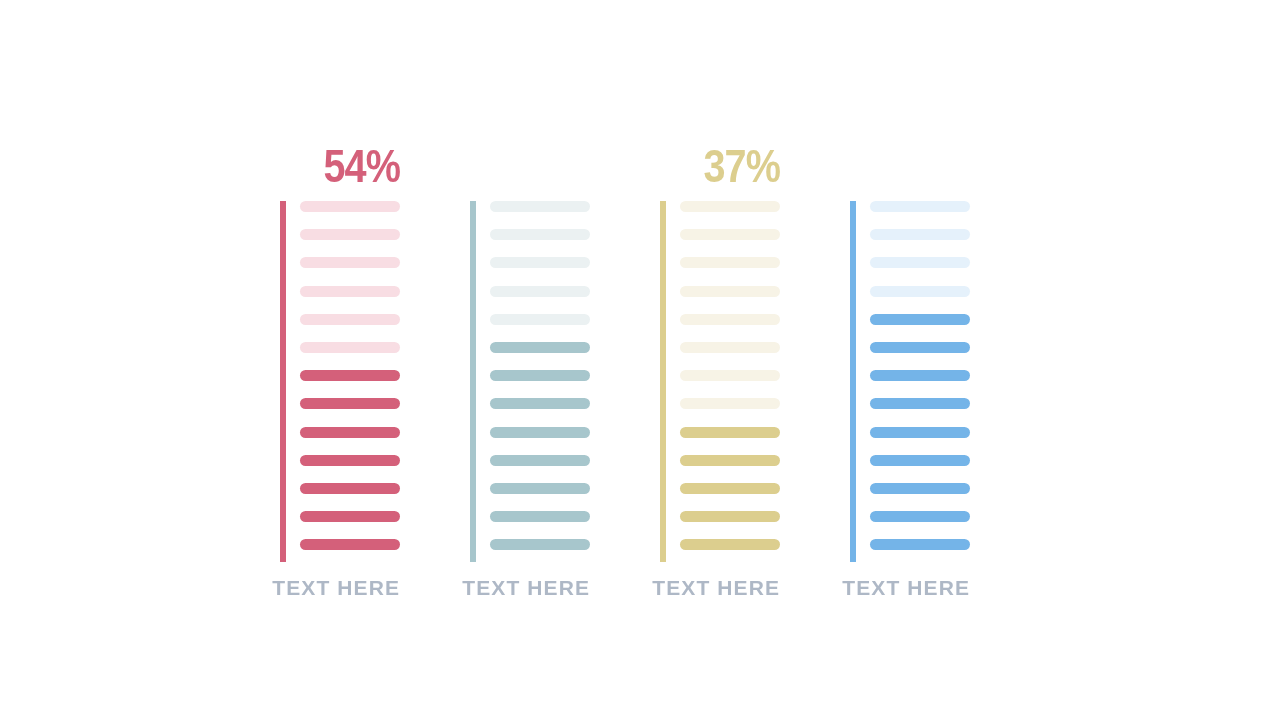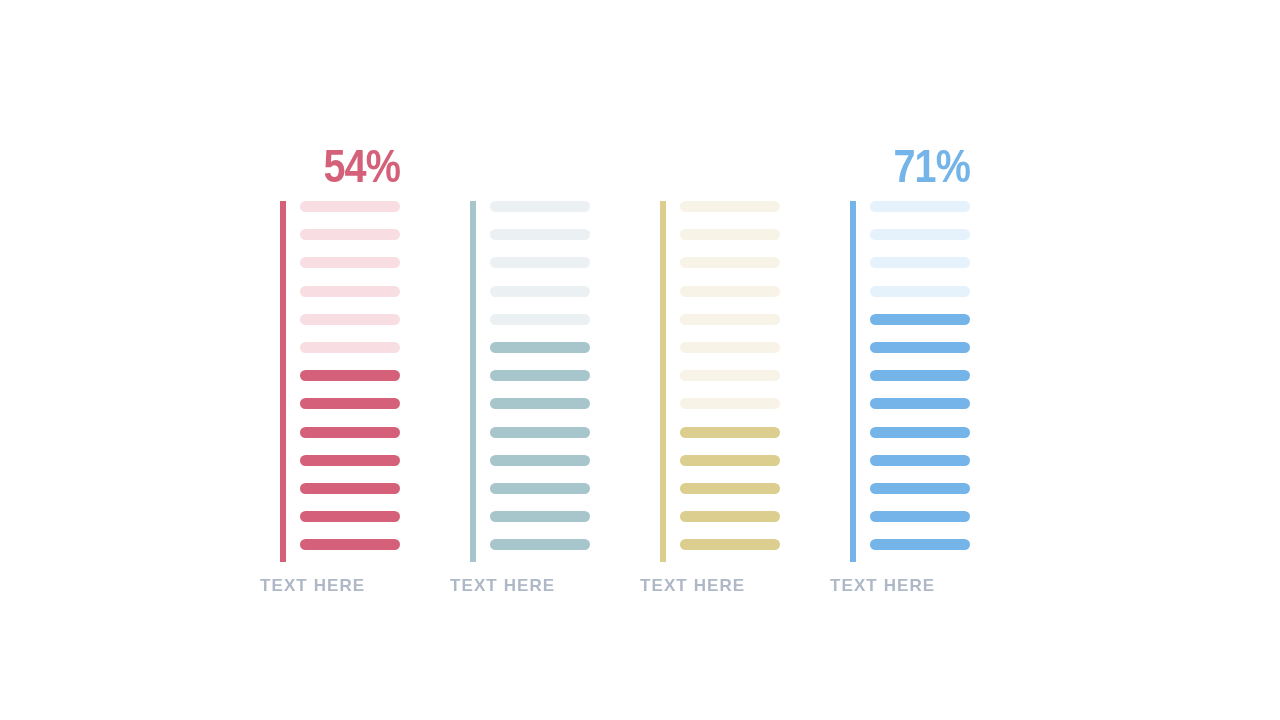--- a/index.html
+++ b/index.html
@@ -82,22 +82,22 @@
     left: 0;
     width: 100px;
     height: 11px;
     border-radius: 6px;
   }
   .caption {
     position: absolute;
     top: 576px;
     left: 0;
     width: 140px;
-    text-align: left;
-    font-size: 17px;
+    text-align: right;
+    font-size: 21px;
     font-weight: bold;
     letter-spacing: 1.1px;
     color: #aeb8c6;
     white-space: nowrap;
   }
 </style>
 </head>
 <body>
 
 <div id="infographic">
@@ -139,20 +139,21 @@
             <div class="rung" style="top: 225.6px; background: rgb(167, 198, 204);"></div>
             <div class="rung" style="top: 253.8px; background: rgb(167, 198, 204);"></div>
             <div class="rung" style="top: 282px; background: rgb(167, 198, 204);"></div>
             <div class="rung" style="top: 310.2px; background: rgb(167, 198, 204);"></div>
             <div class="rung" style="top: 338.4px; background: rgb(167, 198, 204);"></div>
           </div>
         </div>
         <div class="caption" style="color: rgb(174, 184, 198);">TEXT HERE</div>
       </div>
       <div class="column">
+        <div class="pct-row"><span class="pct-value" style="color: rgb(220, 206, 142);">37%</span></div>
         <div class="ladder">
           <div class="spine" style="background: rgb(220, 206, 142);"></div>
           <div class="rungs">
             <div class="rung" style="top: 0px; background: rgb(247, 243, 230);"></div>
             <div class="rung" style="top: 28.2px; background: rgb(247, 243, 230);"></div>
             <div class="rung" style="top: 56.4px; background: rgb(247, 243, 230);"></div>
             <div class="rung" style="top: 84.6px; background: rgb(247, 243, 230);"></div>
             <div class="rung" style="top: 112.8px; background: rgb(247, 243, 230);"></div>
             <div class="rung" style="top: 141px; background: rgb(247, 243, 230);"></div>
             <div class="rung" style="top: 169.2px; background: rgb(247, 243, 230);"></div>
@@ -160,21 +161,20 @@
             <div class="rung" style="top: 225.6px; background: rgb(220, 206, 142);"></div>
             <div class="rung" style="top: 253.8px; background: rgb(220, 206, 142);"></div>
             <div class="rung" style="top: 282px; background: rgb(220, 206, 142);"></div>
             <div class="rung" style="top: 310.2px; background: rgb(220, 206, 142);"></div>
             <div class="rung" style="top: 338.4px; background: rgb(220, 206, 142);"></div>
           </div>
         </div>
         <div class="caption" style="color: rgb(174, 184, 198);">TEXT HERE</div>
       </div>
       <div class="column">
-        <div class="pct-row"><span class="pct-value" style="color: rgb(116, 180, 232);">71%</span></div>
         <div class="ladder">
           <div class="spine" style="background: rgb(116, 180, 232);"></div>
           <div class="rungs">
             <div class="rung" style="top: 0px; background: rgb(229, 241, 251);"></div>
             <div class="rung" style="top: 28.2px; background: rgb(229, 241, 251);"></div>
             <div class="rung" style="top: 56.4px; background: rgb(229, 241, 251);"></div>
             <div class="rung" style="top: 84.6px; background: rgb(229, 241, 251);"></div>
             <div class="rung" style="top: 112.8px; background: rgb(116, 180, 232);"></div>
             <div class="rung" style="top: 141px; background: rgb(116, 180, 232);"></div>
             <div class="rung" style="top: 169.2px; background: rgb(116, 180, 232);"></div>

